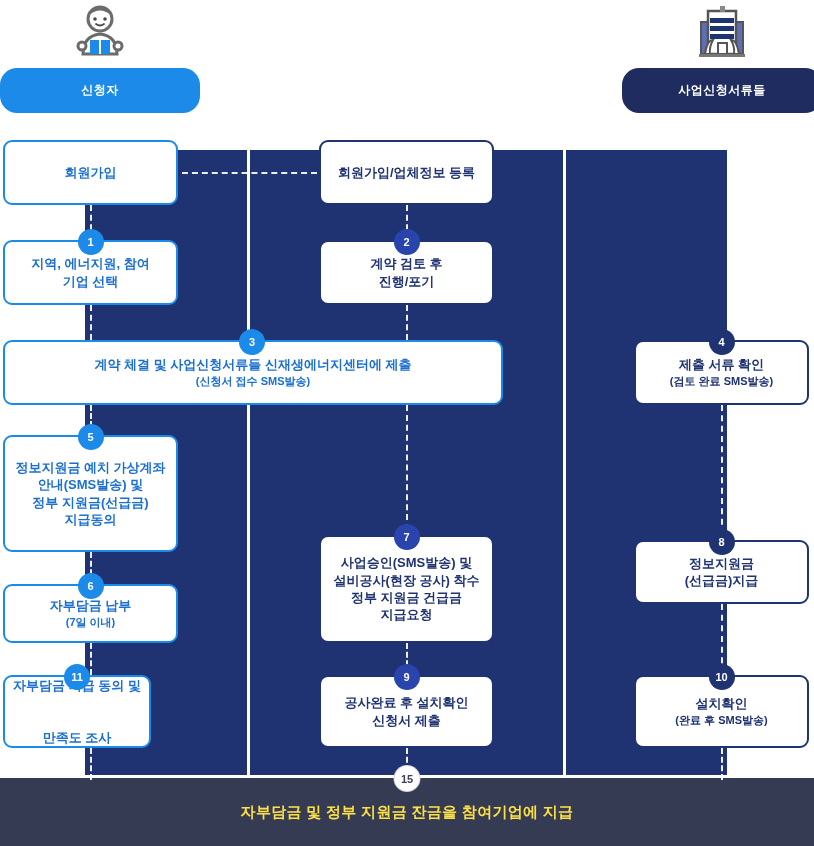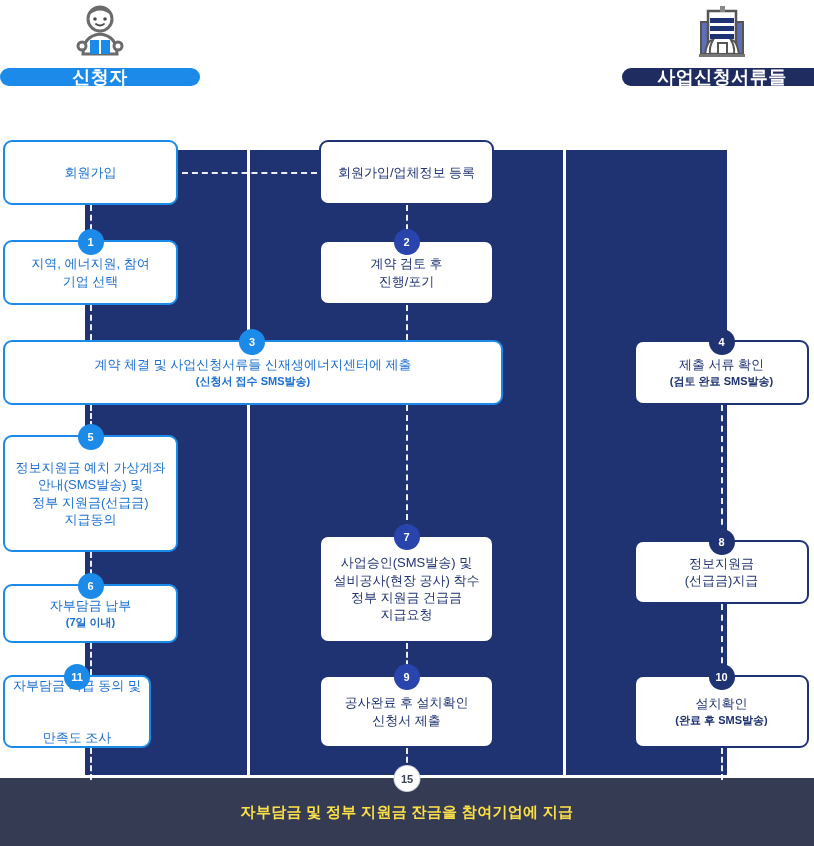--- a/index.html
+++ b/index.html
@@ -25,40 +25,40 @@
   
   .actor{position:absolute;top:0;width:200px;text-align:center;}
   .actor.a1{left:0px;}
   .actor.a2{left:307px;}
   .actor.a3{left:622px;}
 
   .actor-icon{
     width:62px;height:62px;margin:2px auto 4px auto;position:relative;
   }
   .actor-pill{
-    height:18px;border-radius:17px;display:flex;align-items:center;justify-content:center;
-    color:#ffffff;font-size:18px;font-weight:bold;letter-spacing:.5px;
+    height:45px;border-radius:17px;display:flex;align-items:center;justify-content:center;
+    color:#ffffff;font-size:12px;font-weight:bold;letter-spacing:.5px;
   }
   .pill-1{background:#1b8ae8;}
   .pill-2{background:#2a44ad;}
   .pill-3{background:#1e2c60;}
 
   
   .box{
     position:absolute;
     background:#ffffff;
     border-radius:9px;
     box-sizing:border-box;
     display:flex;flex-direction:column;align-items:center;justify-content:center;
     text-align:center;
     line-height:1.34;
   }
   .box.light{border:2px solid #1b8ae8;color:#1b6fd0;}
   .box.dark{border:2px solid #1f3272;color:#1f3272;text-align:center;}
-  .box .t1{font-size:13px;font-weight:normal;}
+  .box .t1{font-size:13px;font-weight:bold;}
   .box .t2{font-size:11px;font-weight:bold;}
 
   
   .badge{
     position:absolute;top:-13px;left:50%;transform:translateX(-50%);
     width:26px;height:26px;border-radius:50%;
     display:flex;align-items:center;justify-content:center;
     font-size:11px;font-weight:bold;color:#ffffff;
     z-index:6;
   }

